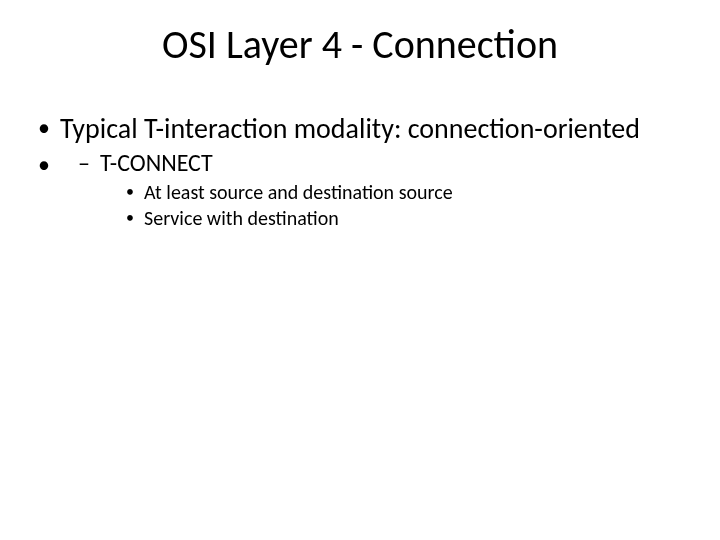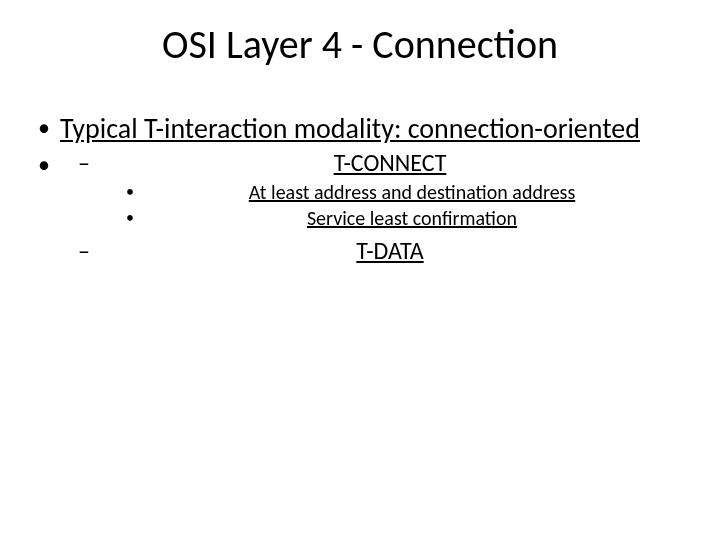--- a/index.html
+++ b/index.html
@@ -37,41 +37,39 @@
   }
   ul.lvl1 {
     list-style: none;
     margin: 0;
     padding: 0;
   }
   ul.lvl1 > li {
     position: relative;
     padding-left: 26px;
     margin: 0 0 2px 0;
-    text-decoration: underline;
   }
   ul.lvl1 > li::before {
     content: "•";
     position: absolute;
     left: 4px;
     top: 0;
     font-size: 24px;
     line-height: 1.3;
   }
   ul.lvl2 {
     list-style: none;
     margin: 4px 0 0 0;
     padding: 0 0 0 18px;
     font-size: 24px;
   }
   ul.lvl2 > li {
     position: relative;
     padding-left: 22px;
     margin: 0 0 2px 0;
-    text-align: center;
   }
   ul.lvl2 > li::before {
     content: "–";
     position: absolute;
     left: 0;
     top: 0;
   }
   ul.lvl3 {
     list-style: none;
     margin: 4px 0 6px 0;
@@ -103,28 +101,25 @@
     <ul class="lvl1">
       <li>
         <span>Typical T-interaction modality: connection-oriented</span>
       </li>
       <li>
         <ul class="lvl2">
           <li>
             <span>T-CONNECT</span>
             <ul class="lvl3">
               <li>
-                <span>At least address and destination address</span>
+                <span>At least source and destination source</span>
               </li>
               <li>
-                <span>Service least confirmation</span>
+                <span>Service with destination</span>
               </li>
             </ul>
-          </li>
-          <li>
-            <span>T-DATA</span>
           </li>
         </ul>
       </li>
     </ul>
   </div>
 
 </div>
 
 </body></html>

